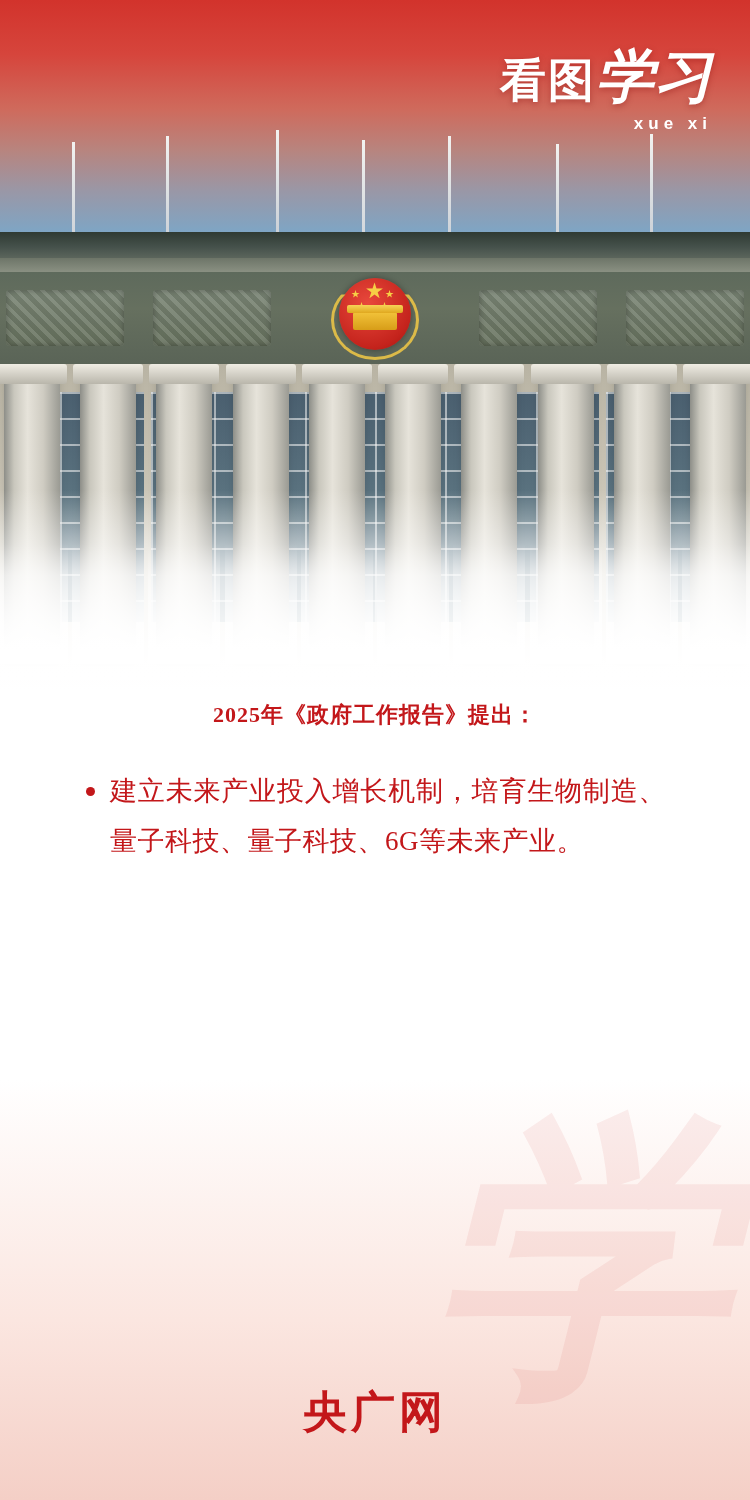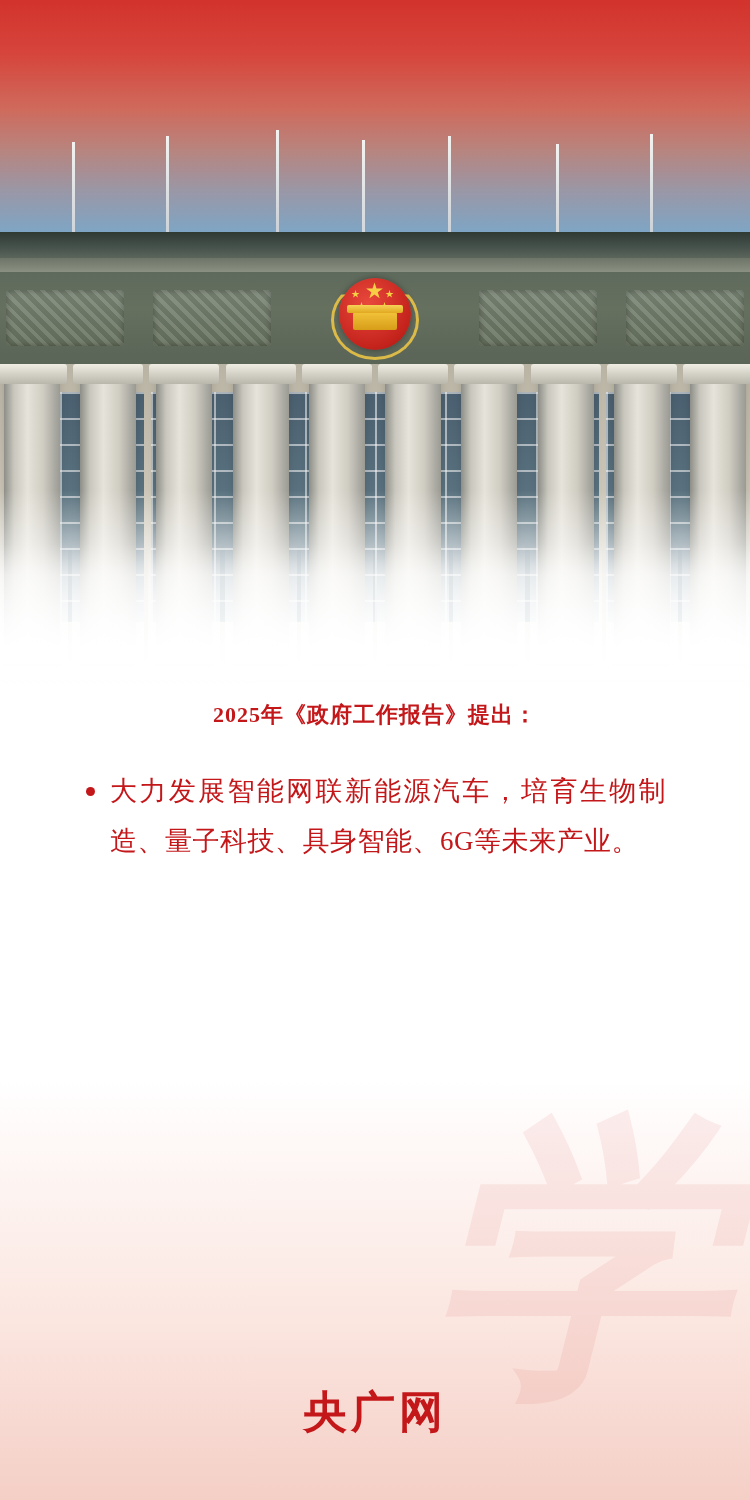--- a/index.html
+++ b/index.html
@@ -421,28 +421,34 @@
         <span class="star s1">★</span>
         <span class="star s2">★</span>
         <span class="star s3">★</span>
         <span class="star s4">★</span>
       </div>
       <div class="gate"></div>
     </div>
 
     <div class="hero-fade"></div>
 
+    <div class="brand">
+      <div class="cn">
+        <span>看图</span><span class="script">学习</span>
+      </div>
+      <div class="py">xue xi</div>
+    </div>
   </div>
 
   <div class="watermark">学</div>
 
   <div class="content">
     <div class="headline">2025年《政府工作报告》提出：</div>
     <ul class="bullets">
-      <li>大力发展智能网联新能源汽车，培育生物制造、量子科技、具身智能、6G等未来产业。</li>
+      <li>建立未来产业投入增长机制，培育生物制造、量子科技、量子科技、6G等未来产业。</li>
     </ul>
   </div>
 
   <div class="footer">
     <span class="logo">央广网</span>
   </div>
 
 </div>
 
 </body></html>

